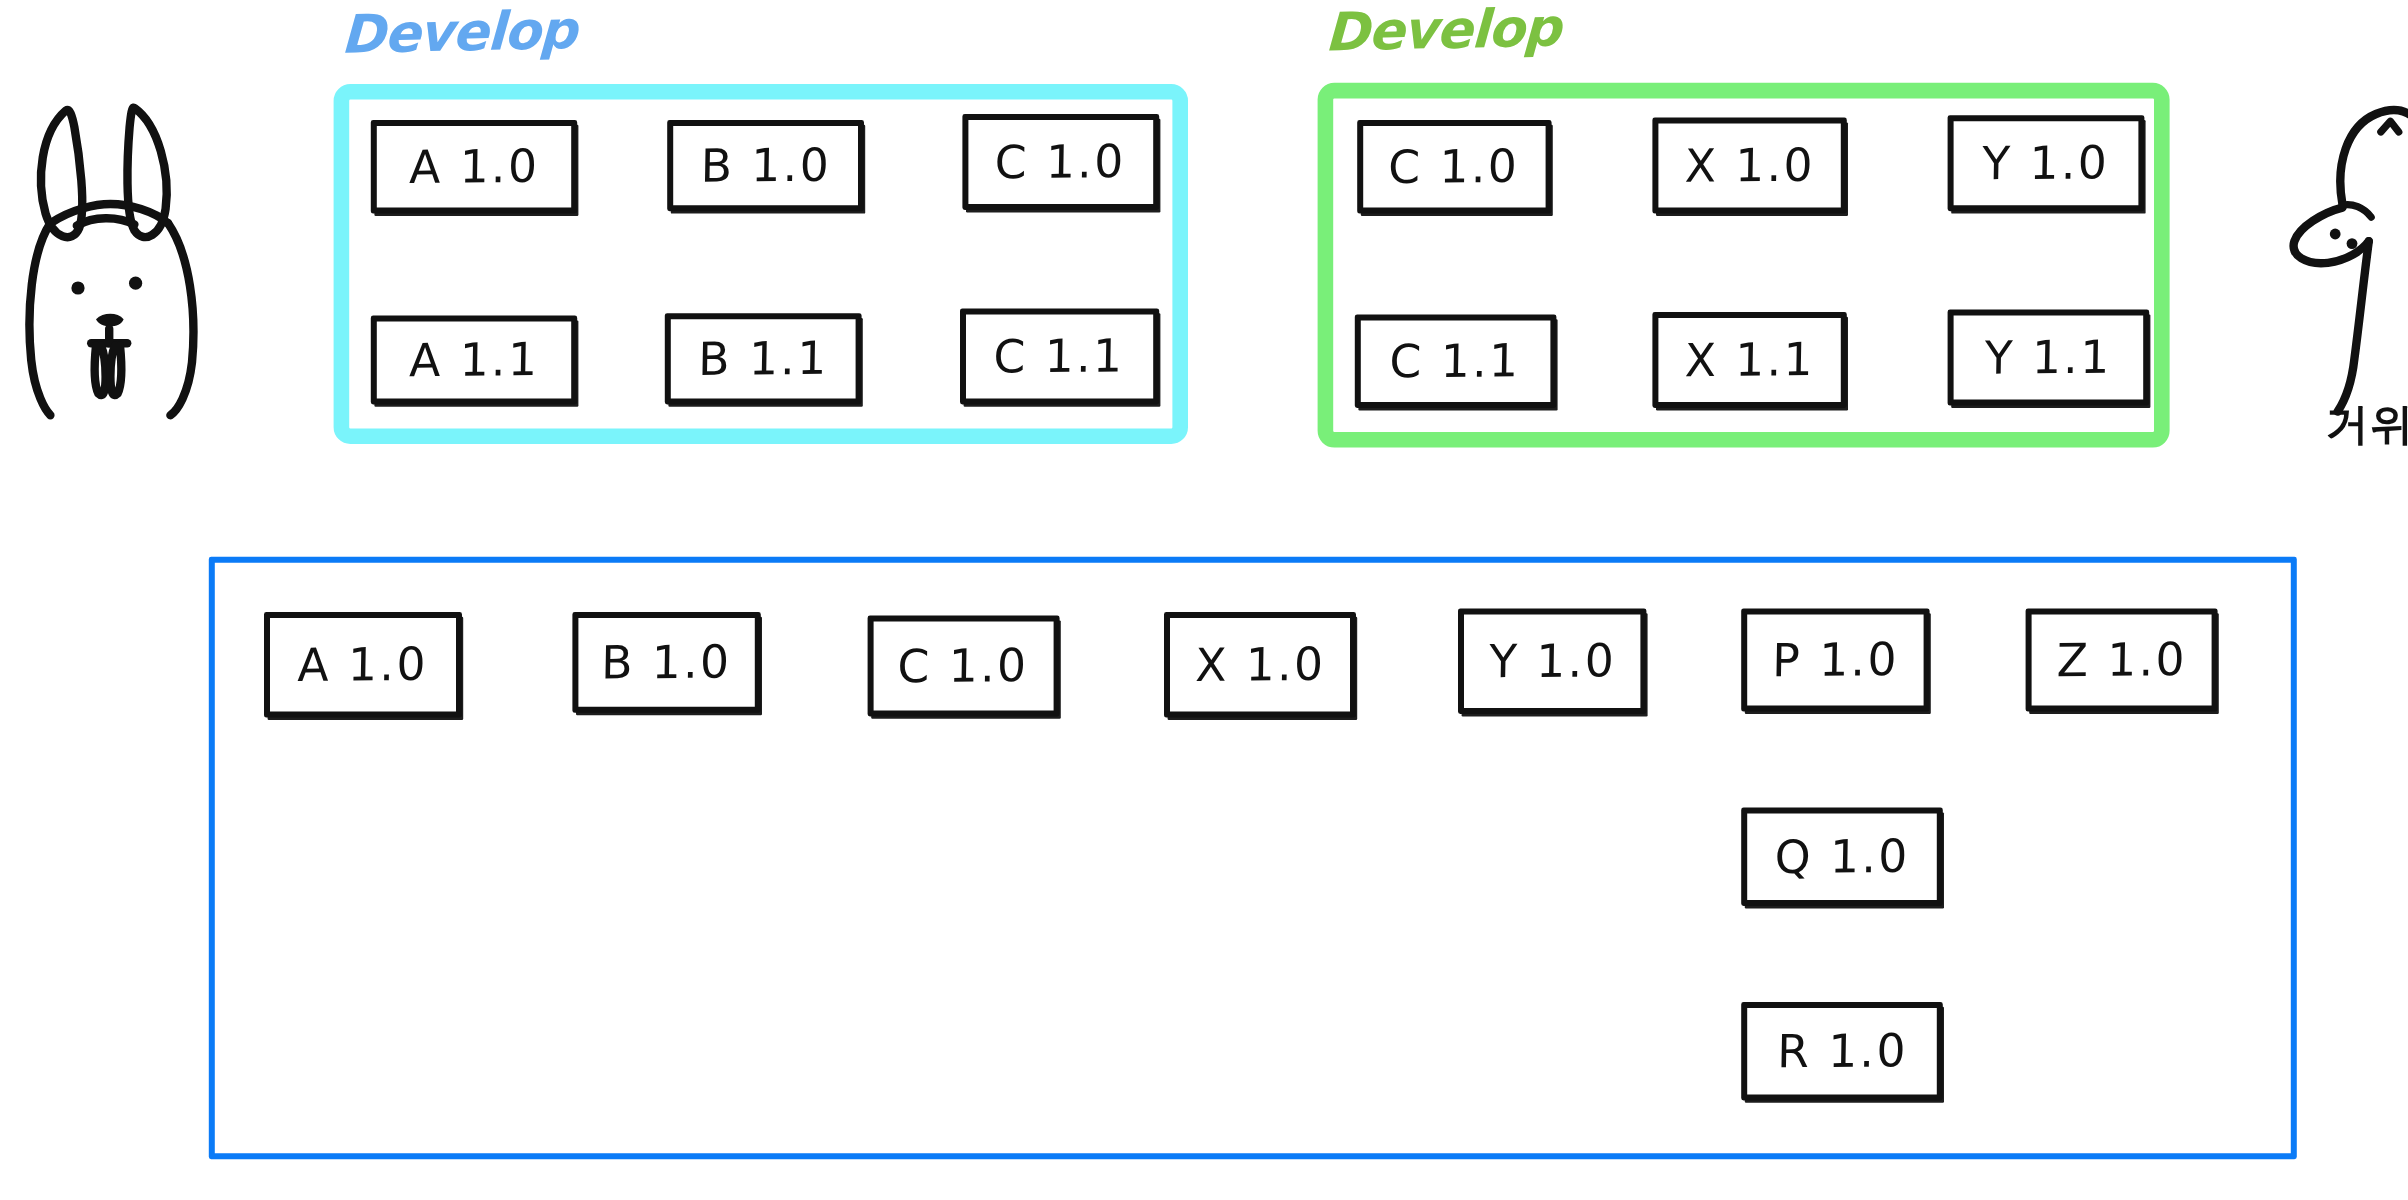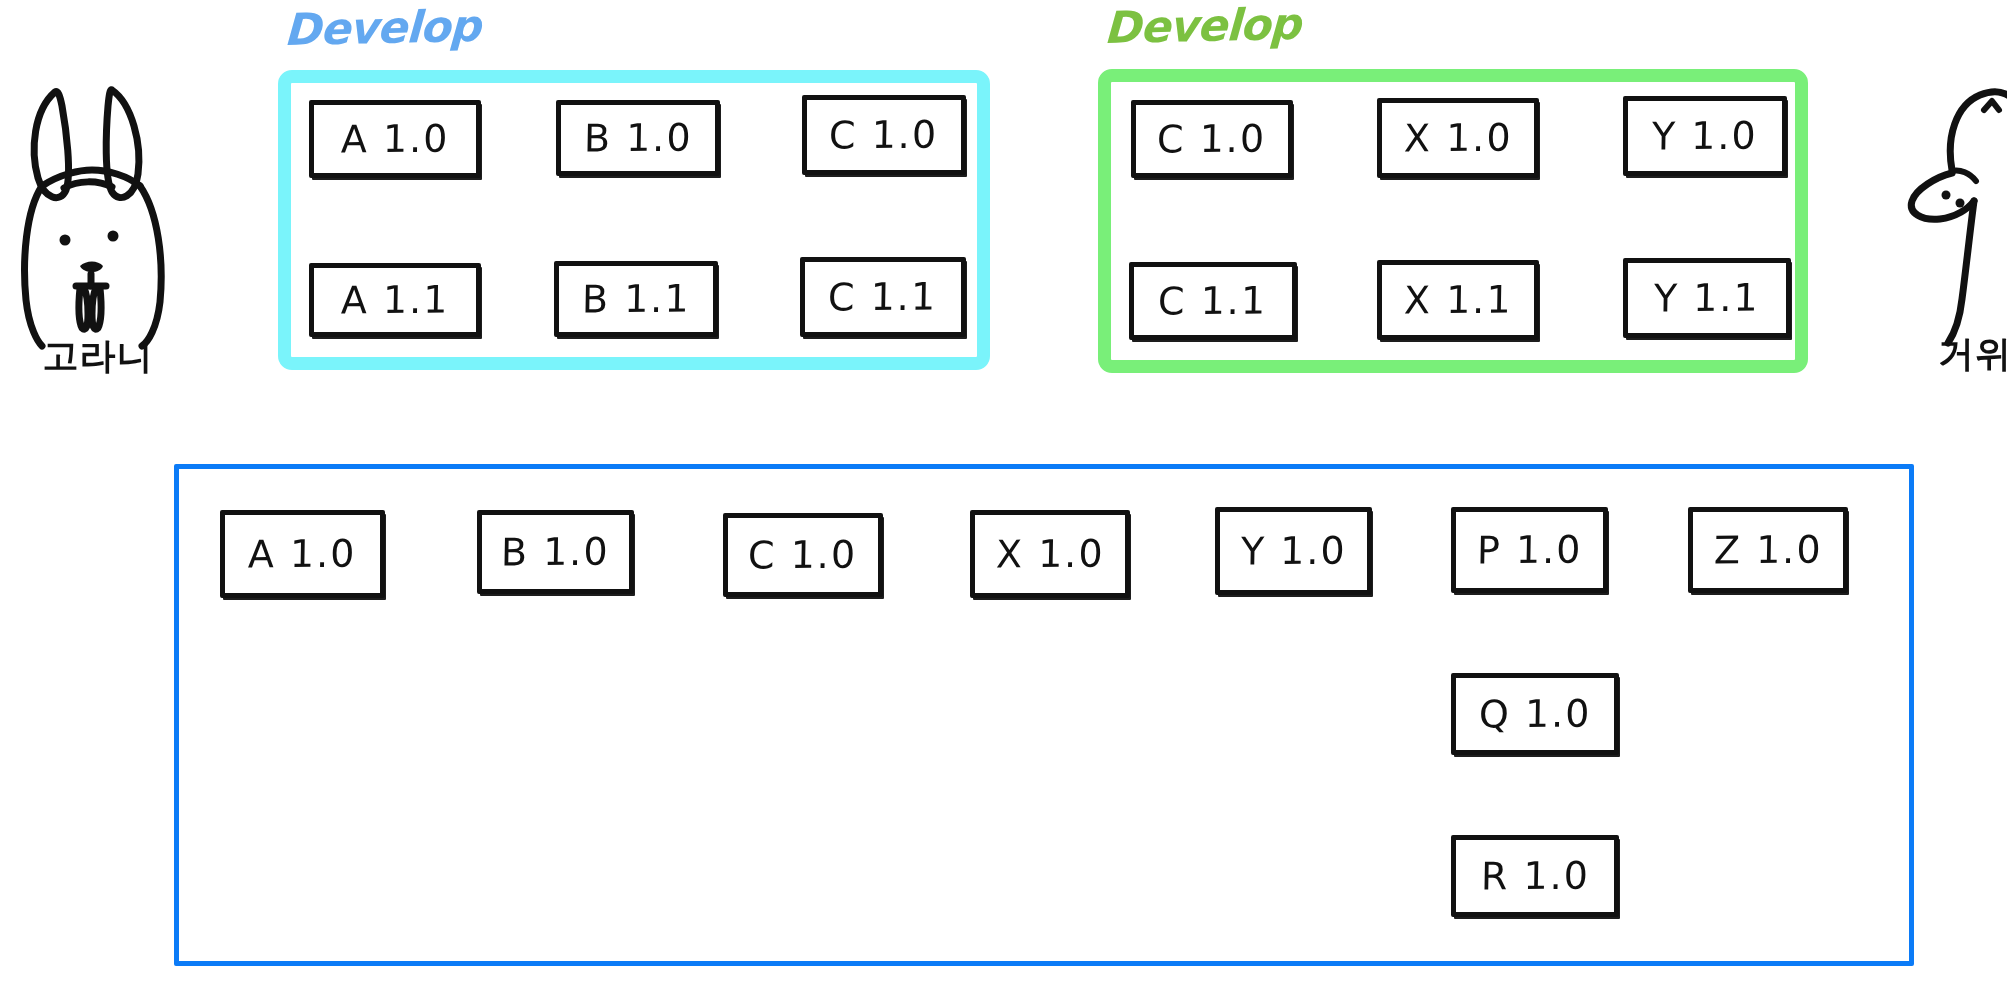--- a/index.html
+++ b/index.html
@@ -113,21 +113,20 @@
 
       <path d="M72 196 C78 190 90 190 95 196 C92 204 76 204 72 196 Z" fill="#111111"></path>
 
       <g fill="none" stroke="#111111" stroke-width="7" stroke-linecap="round">
         <path d="M83 204 L83 216"></path>
         <path d="M68 216 L98 216"></path>
         <path d="M72 218 C70 238 71 252 74 258 C78 262 80 256 80 244 C80 232 78 222 76 218"></path>
         <path d="M92 218 C94 238 93 252 90 258 C86 262 84 256 84 244 C84 232 86 222 88 218"></path>
       </g>
     </svg>
-    <div class="mascot-label" style="top:262px;">고라니</div>
   </div>
 
   <div class="mascot" style="left:1900px; top:55px; width:150px; height:300px;">
     <svg width="150" height="300" viewBox="0 0 150 300">
       <g fill="none" stroke="#111111" stroke-width="7" stroke-linecap="round" stroke-linejoin="round">
 
         <path d="M52 115 C46 82 56 50 80 40 C104 30 120 44 124 68 C129 98 122 140 118 180 C114 220 112 250 116 272"></path>
 
         <path d="M52 118 C36 122 16 134 12 146 C8 158 22 166 40 164 C56 162 68 154 74 146"></path>
 

